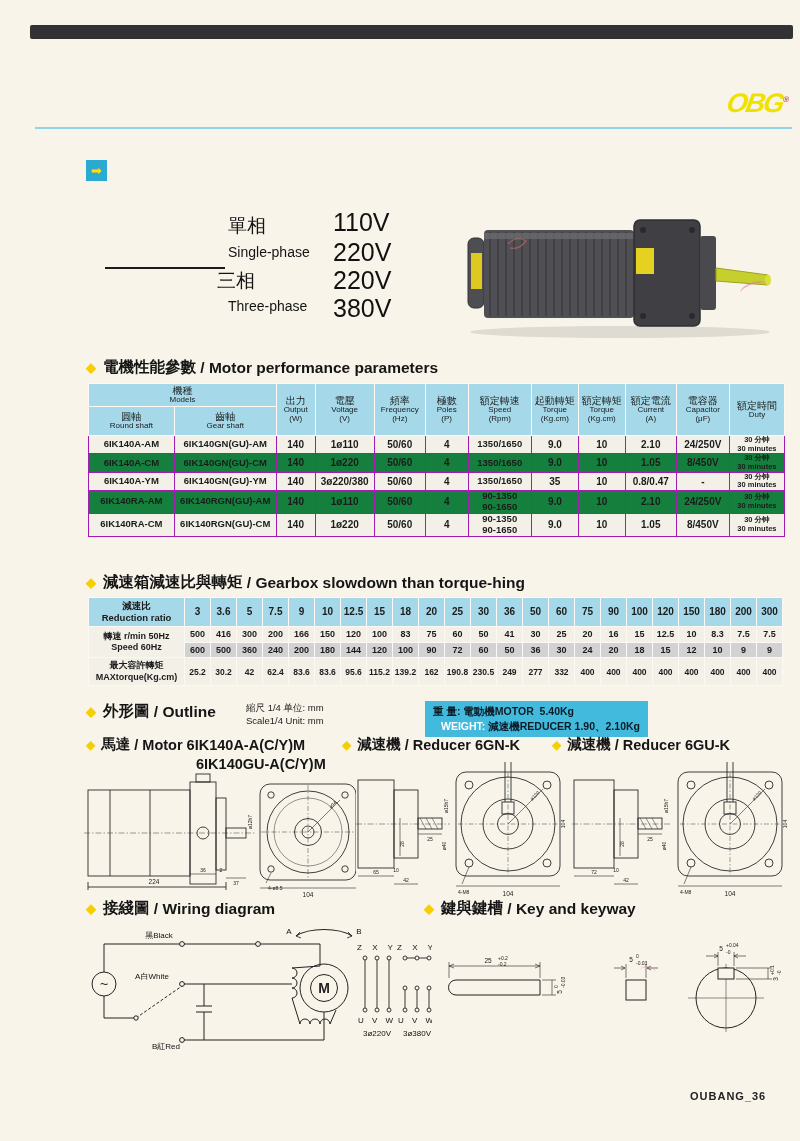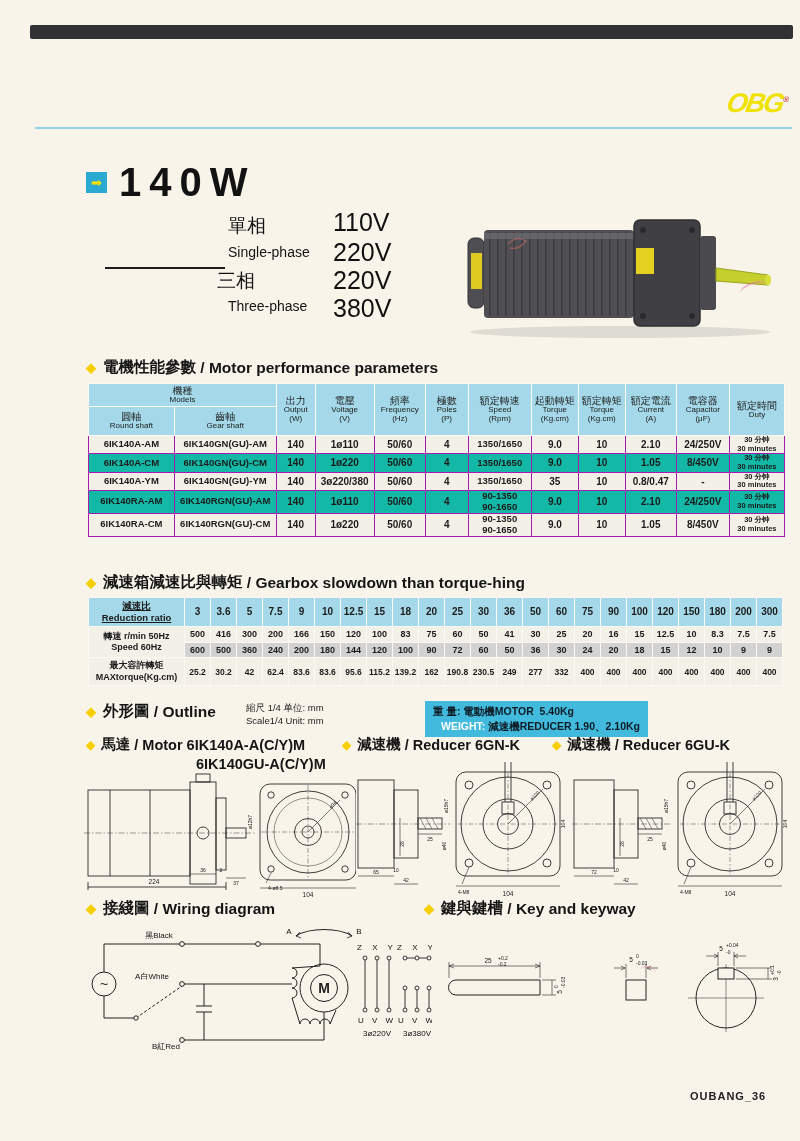--- a/index.html
+++ b/index.html
@@ -27,21 +27,21 @@
   .sec .b{color:#f6cf00;font-size:13px;margin-right:7px;}
   .sec .en{font-weight:600;}
   
   table{border-collapse:collapse;table-layout:fixed;}
   .perf{width:697px;}
   .perf th{background:#a5d9e9;border:1px solid #fbf9f2;padding:1px 0;line-height:1.12;font-weight:normal;vertical-align:middle;}
   .perf th .zh{font-size:10px;}
   .perf th .en{font-size:8px;}
   .perf td{border:1px solid #a21caf;background:#f3f0e8;text-align:center;font-weight:bold;font-size:10px;
            padding:0 0;line-height:1.15;white-space:pre-line;vertical-align:middle;}
-  .perf tr.gray td{background:#14b8a6;}
+  .perf tr.gray td{background:#15803d;}
   .perf td:nth-child(1),.perf td:nth-child(2){font-size:9.5px;}
   .perf td:nth-child(7){font-size:9.5px;}
   .perf td:nth-child(12){font-size:7.5px;font-weight:bold;}
   
   .gear{width:695px;}
   .gear td{border:1px solid #fbf9f2;text-align:center;vertical-align:middle;white-space:pre-line;padding:2px 0;line-height:1.2;}
   .gear .g-hd{background:#a5d9e9;font-weight:bold;font-size:10px;}
   .gear .g-lab{font-size:9.5px;font-weight:bold;line-height:1.25;}
   .gear .g-white{background:#f3f0e8;font-weight:bold;font-size:9px;}
   .gear .g-gray{background:#d2d2d2;font-weight:bold;font-size:9px;}
@@ -69,21 +69,20 @@
 
   <div class="abs topbar"></div>
 
   <div class="abs hdr">
     <span class="logo"><span>OBG</span><sup>®</sup></span>
   </div>
   <div class="abs hdr-line"></div>
 
   <div class="abs pwr">
     <span class="ic">➡</span>
-    <span class="tx">140W</span>
   </div>
 
   <div class="abs k-underline"></div>
 
   <div class="abs vlab-zh" style="left:228px;top:213px">單相</div>
   <div class="abs vval" style="left:333px;top:208px">110V</div>
   <div class="abs vlab-en" style="left:228px;top:244px">Single-phase</div>
   <div class="abs vval" style="left:333px;top:238px">220V</div>
   <div class="abs vlab-zh" style="left:217px;top:268px">三相</div>
   <div class="abs vval" style="left:333px;top:266px">220V</div>
@@ -282,21 +281,21 @@
   <div class="abs sec" style="left:86px;top:572px">
     <span class="b">◆</span>
     <span class="zh">減速箱減速比與轉矩</span>
     <span style="white-space:pre"> / </span>
     <span class="en">Gearbox slowdown than torque-hing</span>
   </div>
 
   <table class="gear abs" style="left:88px;top:597px">
     <tbody id="gear-body">
         <tr>
-          <td class="g-hd g-lab" style="width: 95px; text-decoration: underline;">減速比
+          <td class="g-hd g-lab" style="width: 95px;">減速比
 Reduction ratio</td>
           <td class="g-hd">3</td>
           <td class="g-hd">3.6</td>
           <td class="g-hd">5</td>
           <td class="g-hd">7.5</td>
           <td class="g-hd">9</td>
           <td class="g-hd">10</td>
           <td class="g-hd">12.5</td>
           <td class="g-hd">15</td>
           <td class="g-hd">18</td>

